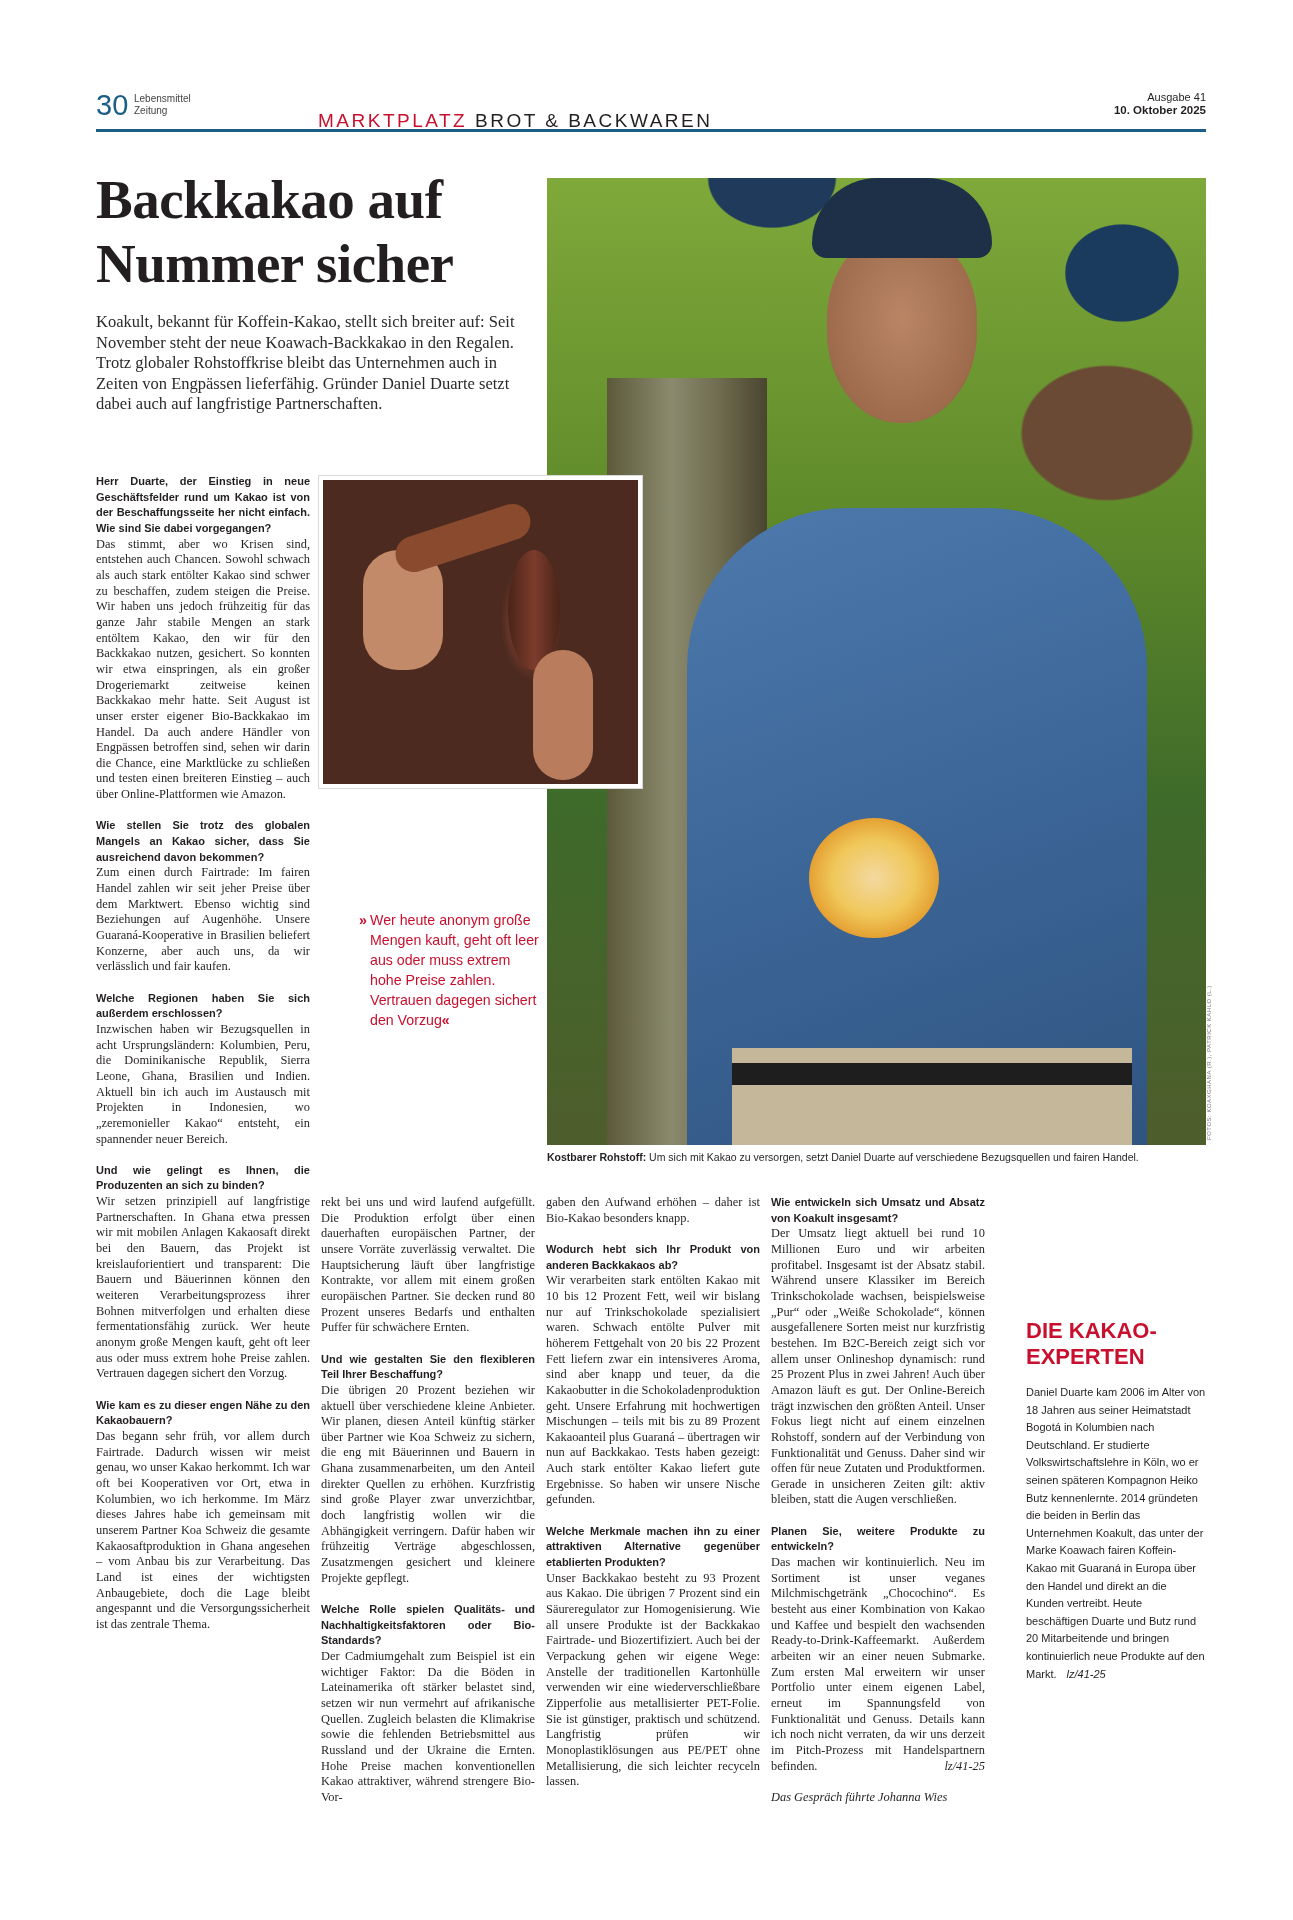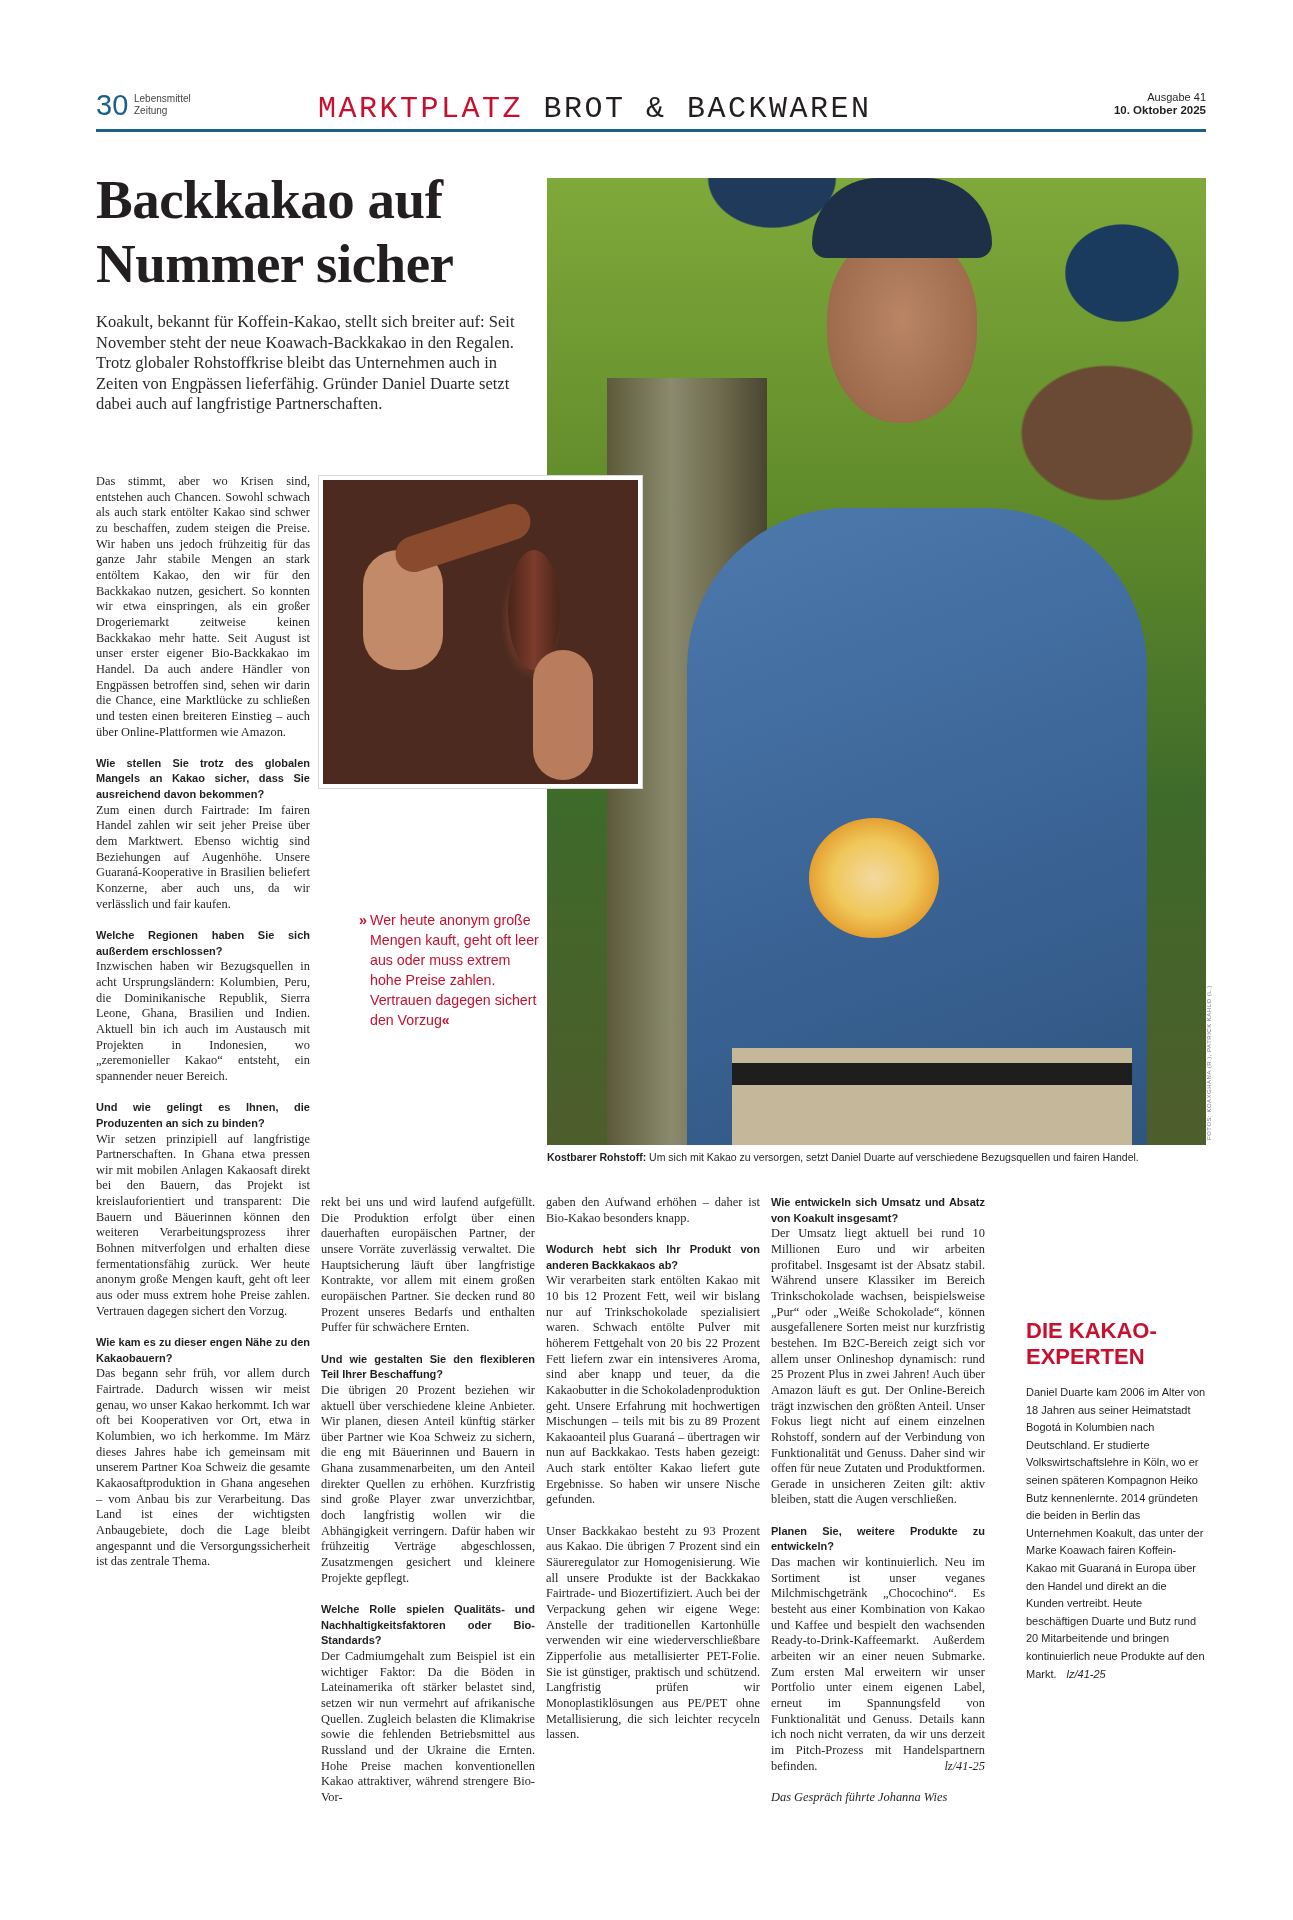--- a/index.html
+++ b/index.html
@@ -3,21 +3,21 @@
 <meta charset="utf-8">
 <style>
   * { box-sizing: border-box; margin: 0; padding: 0; }
   html, body { width: 1293px; height: 1920px; background: #ffffff; overflow: hidden; }
   body { position: relative; font-family: "Liberation Serif", serif; color: #231f20; }
 
   
   .masthead { position: absolute; left: 96px; top: 88px; width: 1110px; height: 40px; }
   .page-no { position: absolute; left: 0; top: 2px; font-family: "Liberation Sans", sans-serif; font-size: 29px; color: #1c5f86; line-height: 30px; }
   .paper-name { position: absolute; left: 38px; top: 5px; font-family: Liberation Sans, sans-serif; font-size: 10px; line-height: 12px; color: #444; }
-  .section-title { position: absolute; left: 222px; top: 4px; font-family: Liberation Mono, monospace; font-size: 30px; letter-spacing: 2.5px; line-height: 34px; white-space: nowrap; }
+  .section-title { position: absolute; left: 222px; top: 16px; font-family: Liberation Sans, sans-serif; font-size: 19px; letter-spacing: 2.5px; line-height: 34px; white-space: nowrap; }
   .section-title .red { color: #c8102e; }
   .section-title .dark { color: #231f20; }
   .issue { position: absolute; right: 0; top: 3px; text-align: right; font-family: "Liberation Sans", sans-serif; font-size: 11px; line-height: 13px; }
   .issue .date { font-weight: bold; font-size: 11.5px; }
   .rule { position: absolute; left: 96px; top: 129px; width: 1110px; height: 3px; background: #1c5f86; }
 
   
   .headline { position: absolute; left: 96px; top: 168px; width: 440px; font-size: 55px; line-height: 64px; font-weight: bold; color: #231f20; letter-spacing: -0.5px; }
   .lead { position: absolute; left: 96px; top: 312px; width: 430px; font-size: 16.5px; line-height: 20.6px; color: #2a2a2a; }
 
@@ -119,20 +119,21 @@
 </div>
 
 <p class="caption"><b>Kostbarer Rohstoff:</b><span> Um sich mit Kakao zu versorgen, setzt Daniel Duarte auf verschiedene Bezugsquellen und fairen Handel.</span></p>
 
 <div class="pullquote">
   <span class="mark">»</span><span>Wer heute anonym große Mengen kauft, geht oft leer aus oder muss extrem hohe Preise zahlen. Vertrauen dagegen sichert den Vorzug</span><b>«</b>
 </div>
 
 <div class="col col1">
   <p>
+    <span class="q">Herr Duarte, der Einstieg in neue Geschäftsfelder rund um Kakao ist von der Beschaffungsseite her nicht einfach. Wie sind Sie dabei vorgegangen?</span>
     <span class="a">Das stimmt, aber wo Krisen sind, entstehen auch Chancen. Sowohl schwach als auch stark entölter Kakao sind schwer zu beschaffen, zudem steigen die Preise. Wir haben uns jedoch frühzeitig für das ganze Jahr stabile Mengen an stark entöltem Kakao, den wir für den Backkakao nutzen, gesichert. So konnten wir etwa einspringen, als ein großer Drogeriemarkt zeitweise keinen Backkakao mehr hatte. Seit August ist unser erster eigener Bio-Backkakao im Handel. Da auch andere Händler von Engpässen betroffen sind, sehen wir darin die Chance, eine Marktlücke zu schließen und testen einen breiteren Einstieg – auch über Online-Plattformen wie Amazon.</span>
   </p>
   <p>
     <span class="q">Wie stellen Sie trotz des globalen Mangels an Kakao sicher, dass Sie ausreichend davon bekommen?</span>
     <span class="a">Zum einen durch Fairtrade: Im fairen Handel zahlen wir seit jeher Preise über dem Marktwert. Ebenso wichtig sind Beziehungen auf Augenhöhe. Unsere Guaraná-Kooperative in Brasilien beliefert Konzerne, aber auch uns, da wir verlässlich und fair kaufen.</span>
   </p>
   <p>
     <span class="q">Welche Regionen haben Sie sich außerdem erschlossen?</span>
     <span class="a">Inzwischen haben wir Bezugsquellen in acht Ursprungsländern: Kolumbien, Peru, die Dominikanische Republik, Sierra Leone, Ghana, Brasilien und Indien. Aktuell bin ich auch im Austausch mit Projekten in Indonesien, wo „zeremonieller Kakao“ entsteht, ein spannender neuer Bereich.</span>
   </p>
@@ -162,20 +163,21 @@
 
 <div class="col col3">
   <p>
     <span class="a">gaben den Aufwand erhöhen – daher ist Bio-Kakao besonders knapp.</span>
   </p>
   <p>
     <span class="q">Wodurch hebt sich Ihr Produkt von anderen Backkakaos ab?</span>
     <span class="a">Wir verarbeiten stark entölten Kakao mit 10 bis 12 Prozent Fett, weil wir bislang nur auf Trinkschokolade spezialisiert waren. Schwach entölte Pulver mit höherem Fettgehalt von 20 bis 22 Prozent Fett liefern zwar ein intensiveres Aroma, sind aber knapp und teuer, da die Kakaobutter in die Schokoladenproduktion geht. Unsere Erfahrung mit hochwertigen Mischungen – teils mit bis zu 89 Prozent Kakaoanteil plus Guaraná – übertragen wir nun auf Backkakao. Tests haben gezeigt: Auch stark entölter Kakao liefert gute Ergebnisse. So haben wir unsere Nische gefunden.</span>
   </p>
   <p>
+    <span class="q">Welche Merkmale machen ihn zu einer attraktiven Alternative gegenüber etablierten Produkten?</span>
     <span class="a">Unser Backkakao besteht zu 93 Prozent aus Kakao. Die übrigen 7 Prozent sind ein Säureregulator zur Homogenisierung. Wie all unsere Produkte ist der Backkakao Fairtrade- und Biozertifiziert. Auch bei der Verpackung gehen wir eigene Wege: Anstelle der traditionellen Kartonhülle verwenden wir eine wiederverschließbare Zipperfolie aus metallisierter PET-Folie. Sie ist günstiger, praktisch und schützend. Langfristig prüfen wir Monoplastiklösungen aus PE/PET ohne Metallisierung, die sich leichter recyceln lassen.</span>
   </p>
 </div>
 
 <div class="col col4">
   <p>
     <span class="q">Wie entwickeln sich Umsatz und Absatz von Koakult insgesamt?</span>
     <span class="a">Der Umsatz liegt aktuell bei rund 10 Millionen Euro und wir arbeiten profitabel. Insgesamt ist der Absatz stabil. Während unsere Klassiker im Bereich Trinkschokolade wachsen, beispielsweise „Pur“ oder „Weiße Schokolade“, können ausgefallenere Sorten meist nur kurzfristig bestehen. Im B2C-Bereich zeigt sich vor allem unser Onlineshop dynamisch: rund 25 Prozent Plus in zwei Jahren! Auch über Amazon läuft es gut. Der Online-Bereich trägt inzwischen den größten Anteil. Unser Fokus liegt nicht auf einem einzelnen Rohstoff, sondern auf der Verbindung von Funktionalität und Genuss. Daher sind wir offen für neue Zutaten und Produktformen. Gerade in unsicheren Zeiten gilt: aktiv bleiben, statt die Augen verschließen.</span>
   </p>
   <p>

